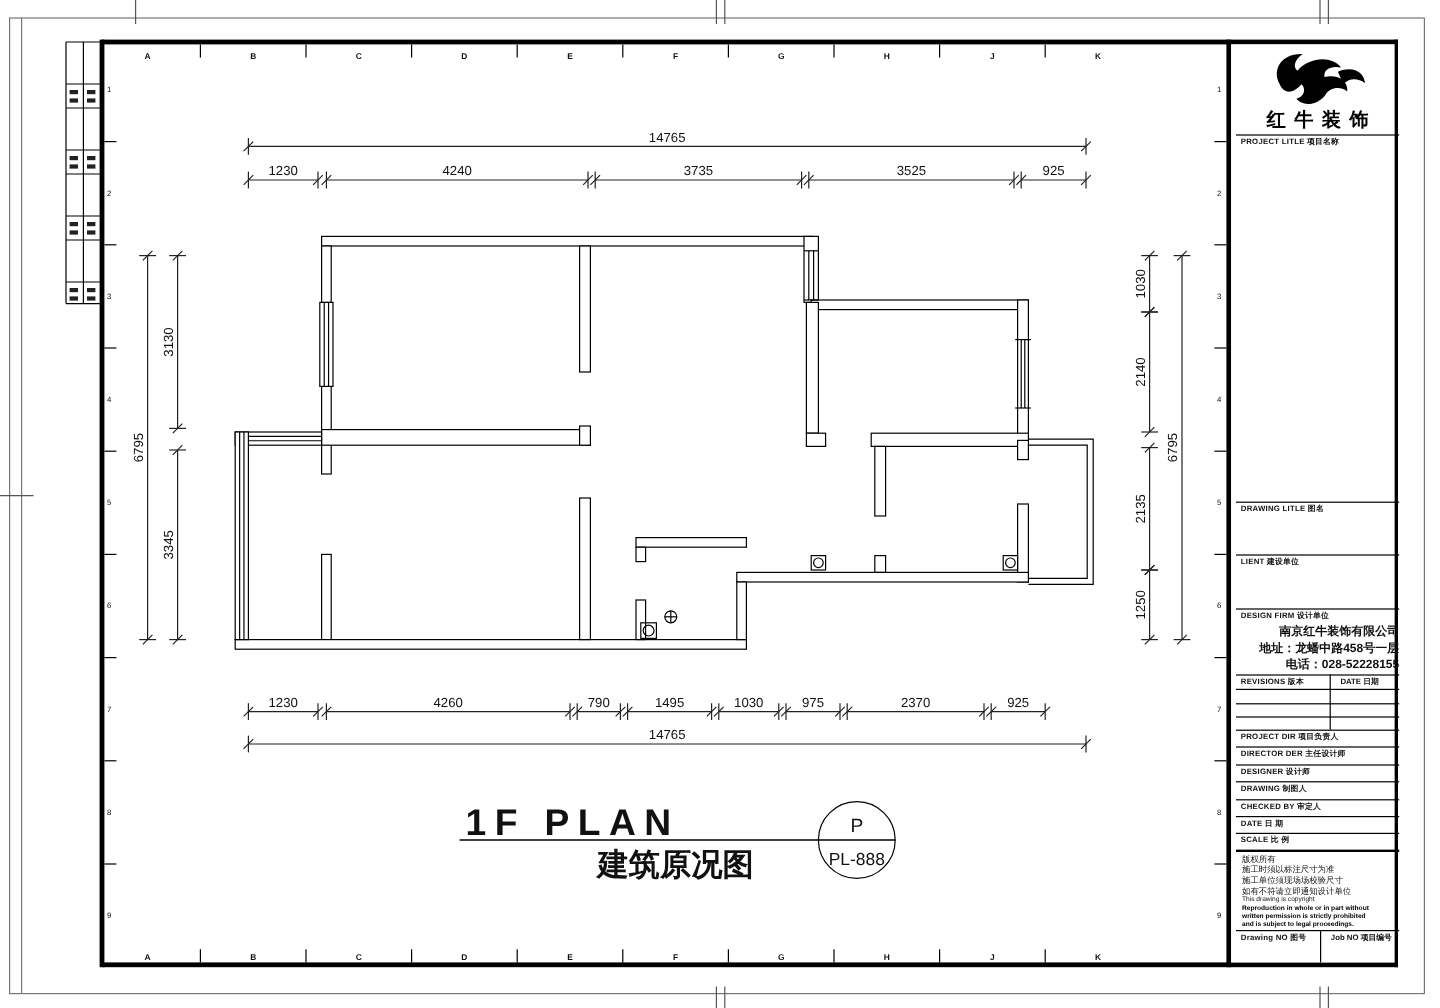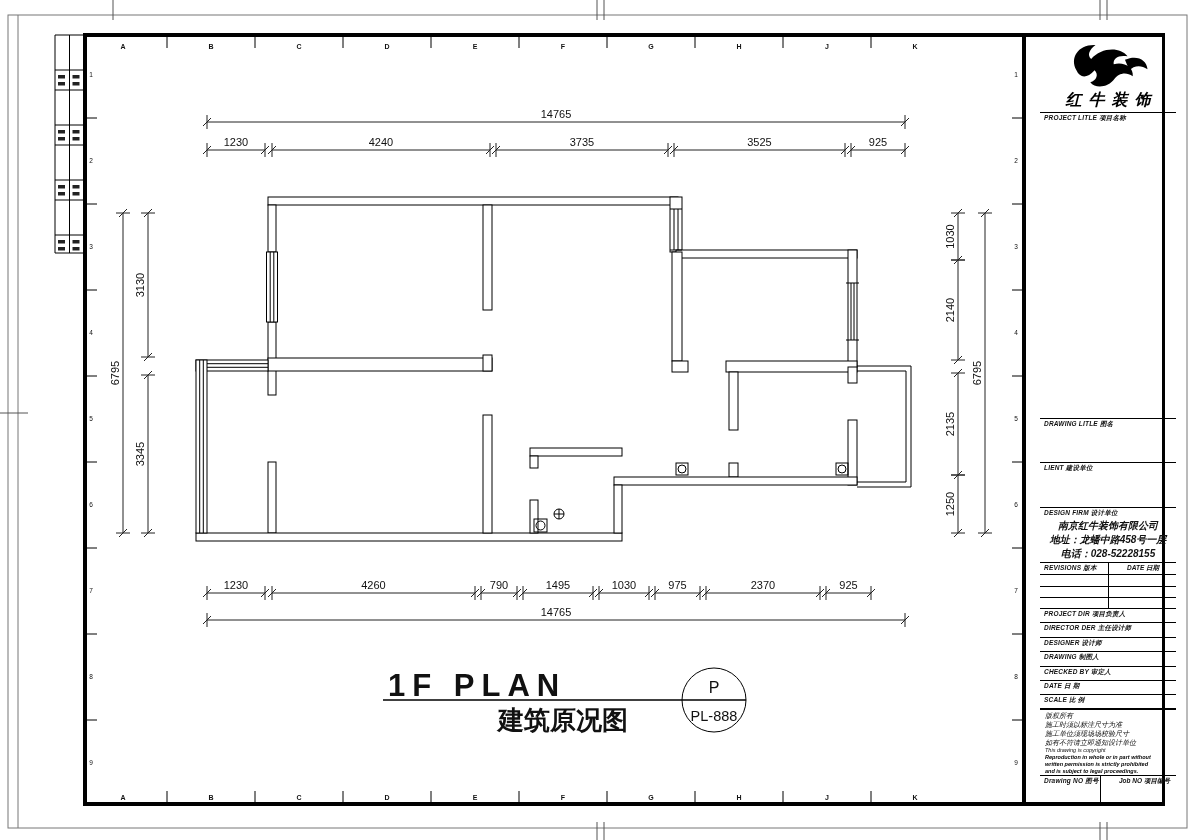--- a/index.html
+++ b/index.html
@@ -5,25 +5,25 @@
   html,body{margin:0;padding:0;background:#fff;width:1200px;height:840px;overflow:hidden;
     font-family:"Liberation Sans", sans-serif;}
   .page{position:relative;width:1200px;height:840px;background:#fff;}
   svg text{font-family:"Liberation Sans","DejaVu Sans",sans-serif;fill:#111;}
   .w{fill:#fff;stroke:#000;stroke-width:1;}
   .l{stroke:#000;stroke-width:1;fill:none;}
   .thin{stroke:#777;stroke-width:1;fill:none;}
   .dimline{stroke:#222;stroke-width:1;}
   
   .titleblock{position:absolute;left:1026px;top:37px;width:136px;height:765px;background:#fff;}
-  .tb-row{position:absolute;left:14px;width:136px;border-top:1px solid #000;box-sizing:border-box;font-style:italic;}
+  .tb-row{position:absolute;left:4px;width:136px;border-top:1px solid #000;box-sizing:border-box;}
   .tb-label{position:absolute;left:4px;top:1px;font-size:6.5px;font-weight:bold;color:#111;
     letter-spacing:.2px;white-space:nowrap;}
   .tb-label2{position:absolute;top:1px;font-size:6.5px;font-weight:bold;color:#111;white-space:nowrap;}
-  .firmline{position:absolute;left:0;width:136px;text-align:center;font-size:10px;font-weight:bold;
+  .firmline{position:absolute;left:0;width:136px;text-align:right;font-size:10px;font-weight:bold;
     color:#111;white-space:nowrap;}
   .noteline{position:absolute;left:5px;font-size:7px;color:#111;white-space:nowrap;}
   .noteline-en{position:absolute;left:5px;font-size:5.5px;color:#111;white-space:nowrap;}
   .noteline-bold{position:absolute;left:5px;font-size:5.5px;font-weight:bold;color:#000;white-space:nowrap;}
   .vdiv{position:absolute;top:0;width:1px;background:#000;}
   .brand{position:absolute;left:0;top:53px;width:136px;text-align:center;font-size:16px;
     font-weight:bold;letter-spacing:7px;color:#000;text-indent:7px;}
   .logoholder{position:absolute;left:16px;top:2px;width:105px;height:52px;}
 </style>
 </head>

